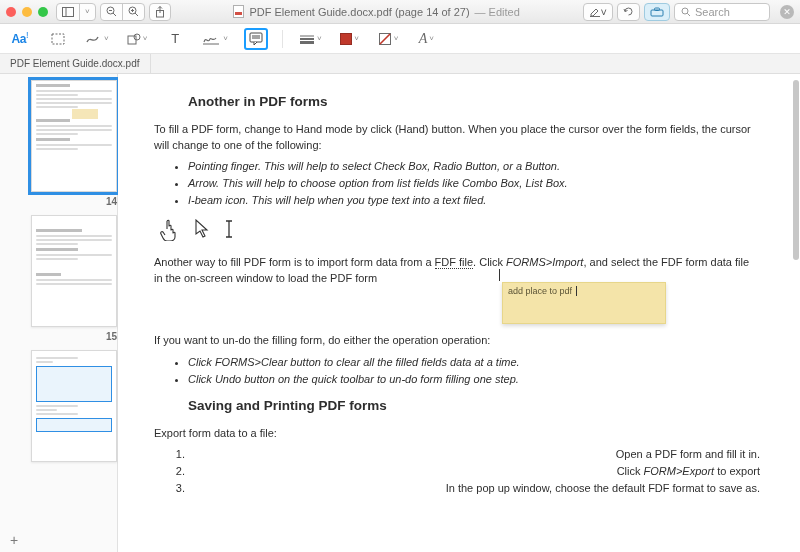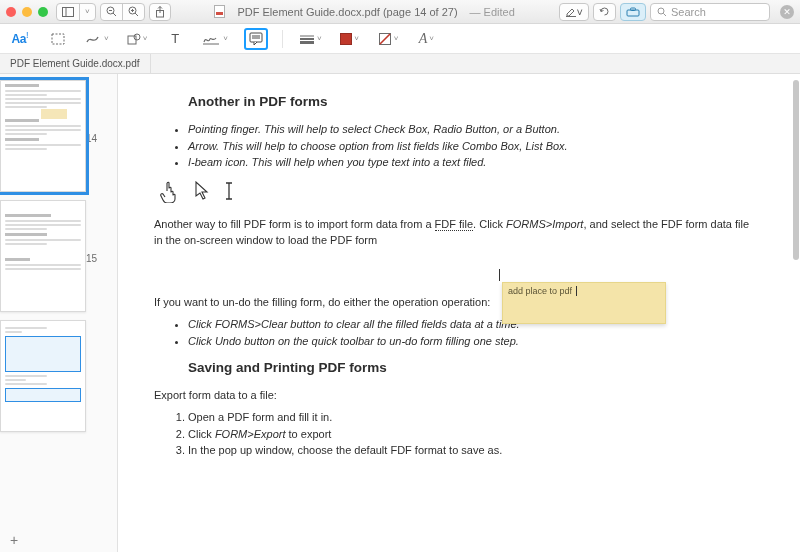--- a/index.html
+++ b/index.html
@@ -6,59 +6,59 @@
   html, body { width: 800px; height: 552px; overflow: hidden; font-family: -apple-system, "Helvetica Neue", Arial, sans-serif; font-size: 11px; color: #333; background: #fff; }
   .titlebar { height: 24px; background: linear-gradient(#f8f8f8,#e9e9e9); border-bottom: 1px solid #d8d8d8; display: flex; align-items: center; padding: 0 6px; }
   .traffic { display: flex; gap: 6px; margin-right: 8px; }
   .traffic span { width: 10px; height: 10px; border-radius: 50%; display: inline-block; }
   .tl-close { background: #fc605c; } .tl-min { background: #fdbc40; } .tl-max { background: #34c749; }
   .tb-group { display: flex; align-items: center; gap: 4px; }
   .tb-btn, .tb-seg { height: 18px; border: 1px solid #c8c8c8; border-radius: 4px; background: #fdfdfd; display: inline-flex; align-items: center; justify-content: center; padding: 0 5px; color: #555; }
   .tb-seg { padding: 0; }
   .tb-seg .seg { padding: 0 5px; height: 100%; display: inline-flex; align-items: center; border-right: 1px solid #c8c8c8; }
   .tb-seg .seg:last-child { border-right: none; }
-  .titlecenter { flex: 1; text-align: center; font-size: 11px; color: #6b6b6b; display: flex; align-items: center; justify-content: center; gap: 12px; }
+  .titlecenter { flex: 1; text-align: center; font-size: 11px; color: #6b6b6b; display: flex; align-items: center; justify-content: center; gap: 5px; }
   .titlecenter .edited { color: #9a9a9a; }
-  .searchbox { height: 18px; border: 1px solid #c8c8c8; border-radius: 4px; background: #fff; display: flex; align-items: center; padding: 0 6px; width: 120px; color: #9a9a9a; }
+  .searchbox { height: 18px; border: 1px solid #c8c8c8; border-radius: 4px; background: #fff; display: flex; align-items: center; padding: 0 6px; width: 96px; color: #9a9a9a; }
   .searchbox svg { margin-right: 4px; flex-shrink: 0; }
   .small-x { width: 14px; height: 14px; border-radius: 50%; background: #b9b9b9; color: #fff; display: inline-flex; align-items: center; justify-content: center; font-size: 9px; margin-left: 6px; }
 
   .secondbar { height: 30px; border-bottom: 1px solid #e4e4e4; display: flex; align-items: center; padding: 0 8px; gap: 14px; background: #fff; }
   .sb-btn { height: 22px; min-width: 24px; display: inline-flex; align-items: center; justify-content: center; color: #6b6b6b; position: relative; padding: 0 2px; text-align: center; }
   .sb-btn svg { display: block; }
   .sb-btn .caret { font-size: 8px; margin-left: 2px; color: #8a8a8a; }
   .sb-highlight { border: 2px solid #1a9dff; border-radius: 3px; padding: 0 3px; }
   .Aa { font-weight: 600; color: #1a84e6; font-size: 12px; letter-spacing: -0.5px; }
   .sb-divider { width: 1px; height: 18px; background: #e4e4e4; }
   .redswatch { width: 12px; height: 12px; background: #c0392b; border: 1px solid #962d22; display: inline-block; }
   .Afont { font-family: Georgia, serif; font-style: italic; font-size: 14px; color: #6b6b6b; }
 
   .tabstrip { height: 20px; background: #f3f3f3; border-bottom: 1px solid #dedede; display: flex; align-items: stretch; }
   .tab { padding: 0 10px; display: flex; align-items: center; font-size: 10px; color: #525252; background: #f3f3f3; border-right: 1px solid #dedede; }
 
   .main { display: flex; height: calc(552px - 24px - 30px - 20px); }
   .sidebar { width: 118px; border-right: 1px solid #e1e1e1; background: #fafafa; display: flex; flex-direction: column; padding: 6px 0; position: relative; }
-  .thumbwrap { display: flex; flex-direction: row; align-items: center; margin-bottom: 8px; }
+  .thumbwrap { display: flex; flex-direction: column; align-items: flex-end; margin-bottom: 8px; font-weight: bold; }
   .thumb { width: 86px; background: #fff; border: 1px solid #d9d9d9; box-shadow: 0 1px 2px rgba(0,0,0,0.08); position: relative; overflow: hidden; }
   .thumb.selected { outline: 3px solid #2f8fe4; outline-offset: 0; }
   .thumb .l { height: 2px; background: #dcdcdc; margin: 2px 4px; border-radius: 1px; }
   .thumb .l.s { width: 50%; }
   .thumb .ttitle { height: 3px; background: #bfbfbf; margin: 3px 4px 3px 4px; width: 40%; }
   .thumb .note { position: absolute; width: 26px; height: 10px; background: #f5e6b8; }
   .thumb .bluebox { border: 1px solid #2f8fe4; background: #eaf4fc; margin: 3px 4px; }
   .pgnum { font-size: 10px; color: #6b6b6b; margin-top: 4px; }
   .sidebar .addpage { position: absolute; left: 6px; bottom: 4px; width: 16px; height: 16px; display: flex; align-items: center; justify-content: center; color: #7a7a7a; font-size: 14px; }
 
   .content { flex: 1; overflow: hidden; position: relative; background: #fff; }
   .page { padding: 10px 40px 10px 36px; font-size: 11px; color: #2e2e2e; line-height: 1.45; }
   .h { font-size: 13.5px; font-weight: 700; margin: 8px 0 10px 34px; }
   .para { margin: 0 0 6px 0; }
   ul.disc { list-style: disc; padding-left: 34px; margin-bottom: 6px; }
   ul.disc li { margin: 1px 0; font-style: italic; }
-  ol.num { list-style: decimal; padding-left: 34px; }
+  ol.num { list-style: decimal; padding-left: 34px; text-align: right; }
   ol.num li { margin: 1px 0; }
   .cursors { display: flex; gap: 14px; margin: 10px 0 14px 6px; color: #333; }
   .sticky { position: absolute; left: 384px; top: 208px; width: 164px; height: 42px; background: #f4e4a9; border: 1px solid #e7d68a; box-shadow: 0 2px 4px rgba(0,0,0,0.15); font-size: 9px; color: #5b5436; padding: 3px 5px; }
   .sticky .caretline { position: absolute; left: -4px; top: -14px; width: 1px; height: 12px; background: #333; }
   .italic { font-style: italic; }
   .linklike { color: #2e2e2e; border-bottom: 1px dotted #333; margin-top: 12px; }
 
   .vscroll { position: absolute; right: 1px; top: 0; bottom: 0; width: 8px; }
   .vscroll .track { position: absolute; inset: 0; }
   .vscroll .thumb { position: absolute; right: 0; width: 6px; border-radius: 3px; background: #c7c7c7; border: none; box-shadow: none; }
@@ -266,20 +266,21 @@
         <div class="l s"></div>
         <div class="bluebox" style="height:14px;"></div>
       </div>
     </div>
     <div class="addpage">+</div>
   </div>
 
   <div class="content">
     <div class="page">
       <div class="h">Another in PDF forms</div>
+      <p class="para">To fill a PDF form, change to Hand mode by click (Hand) button. When you place the cursor over the form fields, the cursor will change to one of the following:</p>
       <ul class="disc">
         <li>Pointing finger. This will help to select Check Box, Radio Button, or a Button.</li>
         <li>Arrow. This will help to choose option from list fields like Combo Box, List Box.</li>
         <li>I-beam icon. This will help when you type text into a text filed.</li>
       </ul>
       <div class="cursors">
         <svg width="20" height="22" viewBox="0 0 20 22">
             <path d="M7 2 v8 M7 2 c1-1 2-1 2 0 v5 c1-1 2-1 2 0 v4 c1-1 2-1 2 0 v3 c1-1 2-1 2 0 v4 c0 3-2 4-5 4 h-3 c-2 0-3-1-4-3 l-2-4 c-1-2 1-3 2-2 l2 3" fill="none" stroke="#333" stroke-width="1.1" stroke-linejoin="round"></path>
           </svg>
         <svg width="16" height="20" viewBox="0 0 16 20">

